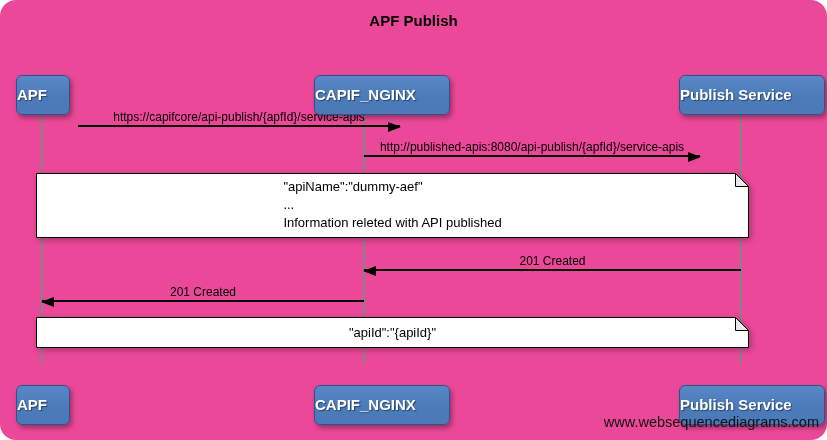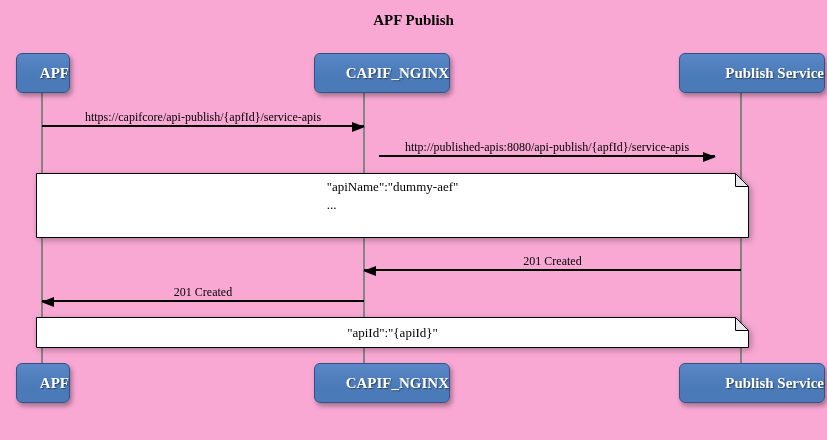--- a/index.html
+++ b/index.html
@@ -1,46 +1,47 @@
 <!DOCTYPE html>
 <html style="--actor-fill: #4a7ab8; --actor-fill-top: #5a87c5; --actor-border: #2e5387; --actor-text: #ffffff; --lifeline: #848484; --note-fill: #ffffff; --line: #000000;"><head>
 <meta charset="utf-8">
 <style>
   html,body{margin:0;padding:0;background:#ffffff;}
   .diagram{
-    position:relative;width:827px;height:440px;background:#f9a8d4;overflow:hidden;
-    font-family:Liberation Serif, serif;color:#000;
+    position:relative;width:827px;height:440px;background:#ec4899;overflow:hidden;
+    font-family:Liberation Sans, sans-serif;color:#000;border-radius:16px;
   }
   .title{
     position:absolute;left:0;top:12px;width:827px;text-align:center;
     font-size:15px;font-weight:bold;color:#000;
   }
   
   .lifeline{position:absolute;width:2px;background:var(--lifeline,#848484);top:92px;height:272px;}
   .ll-apf{left:41px;}
   .ll-capif{left:363px;}
   .ll-pub{left:740px;}
   
   .actor{
-    position:absolute;height:38px;line-height:38px;text-align:right;
+    position:absolute;height:38px;line-height:38px;text-align:left;
     background:linear-gradient(180deg,var(--actor-fill-top,#5a87c5) 0%,var(--actor-fill,#4a7ab8) 60%);
     border:1px solid var(--actor-border,#2e5387);border-radius:6px;
     color:var(--actor-text,#ffffff);font-size:15px;font-weight:bold;
     text-shadow:1px 1px 1px rgba(0,0,0,0.45);
     box-shadow:2px 3px 5px rgba(0,0,0,0.35);
+    margin-top:22px;
   }
   .row-top{top:53px;}
   .row-bottom{top:363px;}
   .a-apf{left:16px;width:52px;}
   .a-capif{left:314px;width:134px;}
   .a-pub{left:679px;width:144px;}
   
   .msg{position:absolute;}
-  .m1{left:42px;top:110px;width:322px;}
-  .m2{left:364px;top:140px;width:336px;padding-left:15px;}
+  .m1{left:42px;top:110px;width:322px;padding-left:36px;}
+  .m2{left:364px;top:140px;width:336px;}
   .m3{left:364px;top:254px;width:377px;}
   .m4{left:42px;top:285px;width:322px;}
   .msg-label{
     font-size:12px;line-height:14px;height:14px;text-align:center;
     padding-bottom:1px;white-space:nowrap;color:#000;
   }
   .msg-line{position:relative;height:0;border-top:2px solid var(--line,#000);}
   .head{position:absolute;width:0;height:0;top:-5px;}
   .head-right{right:-1px;border-top:5px solid transparent;border-bottom:5px solid transparent;border-left:13px solid var(--line,#000);}
   .head-left{left:-1px;border-top:5px solid transparent;border-bottom:5px solid transparent;border-right:13px solid var(--line,#000);}
@@ -77,20 +78,21 @@
 
   <div class="note n1">
     <svg class="note-bg" width="713" height="65" viewBox="0 0 713 65">
       <path class="note-body" d="M0.5,0.5 H699.5 L712.5,13.5 V64.5 H0.5 Z"></path>
       <path class="note-fold" d="M699.5,0.5 V13.5 H712.5 Z"></path>
     </svg>
     <div class="note-text">
       <div class="note-block">
         <div>"apiName":"dummy-aef"</div>
         <div>...</div>
+        <div>Information releted with API published</div>
       </div>
     </div>
   </div>
 
   <div class="note n2">
     <svg class="note-bg" width="713" height="31" viewBox="0 0 713 31">
       <path class="note-body" d="M0.5,0.5 H699.5 L712.5,13.5 V30.5 H0.5 Z"></path>
       <path class="note-fold" d="M699.5,0.5 V13.5 H712.5 Z"></path>
     </svg>
     <div class="note-text">
@@ -129,14 +131,15 @@
   </div>
 
   <div class="actor row-top a-apf">APF</div>
   <div class="actor row-top a-capif">CAPIF_NGINX</div>
   <div class="actor row-top a-pub">Publish Service</div>
 
   <div class="actor row-bottom a-apf">APF</div>
   <div class="actor row-bottom a-capif">CAPIF_NGINX</div>
   <div class="actor row-bottom a-pub">Publish Service</div>
 
+  <div class="watermark">www.websequencediagrams.com</div>
 
 </div>
 
 </body></html>

